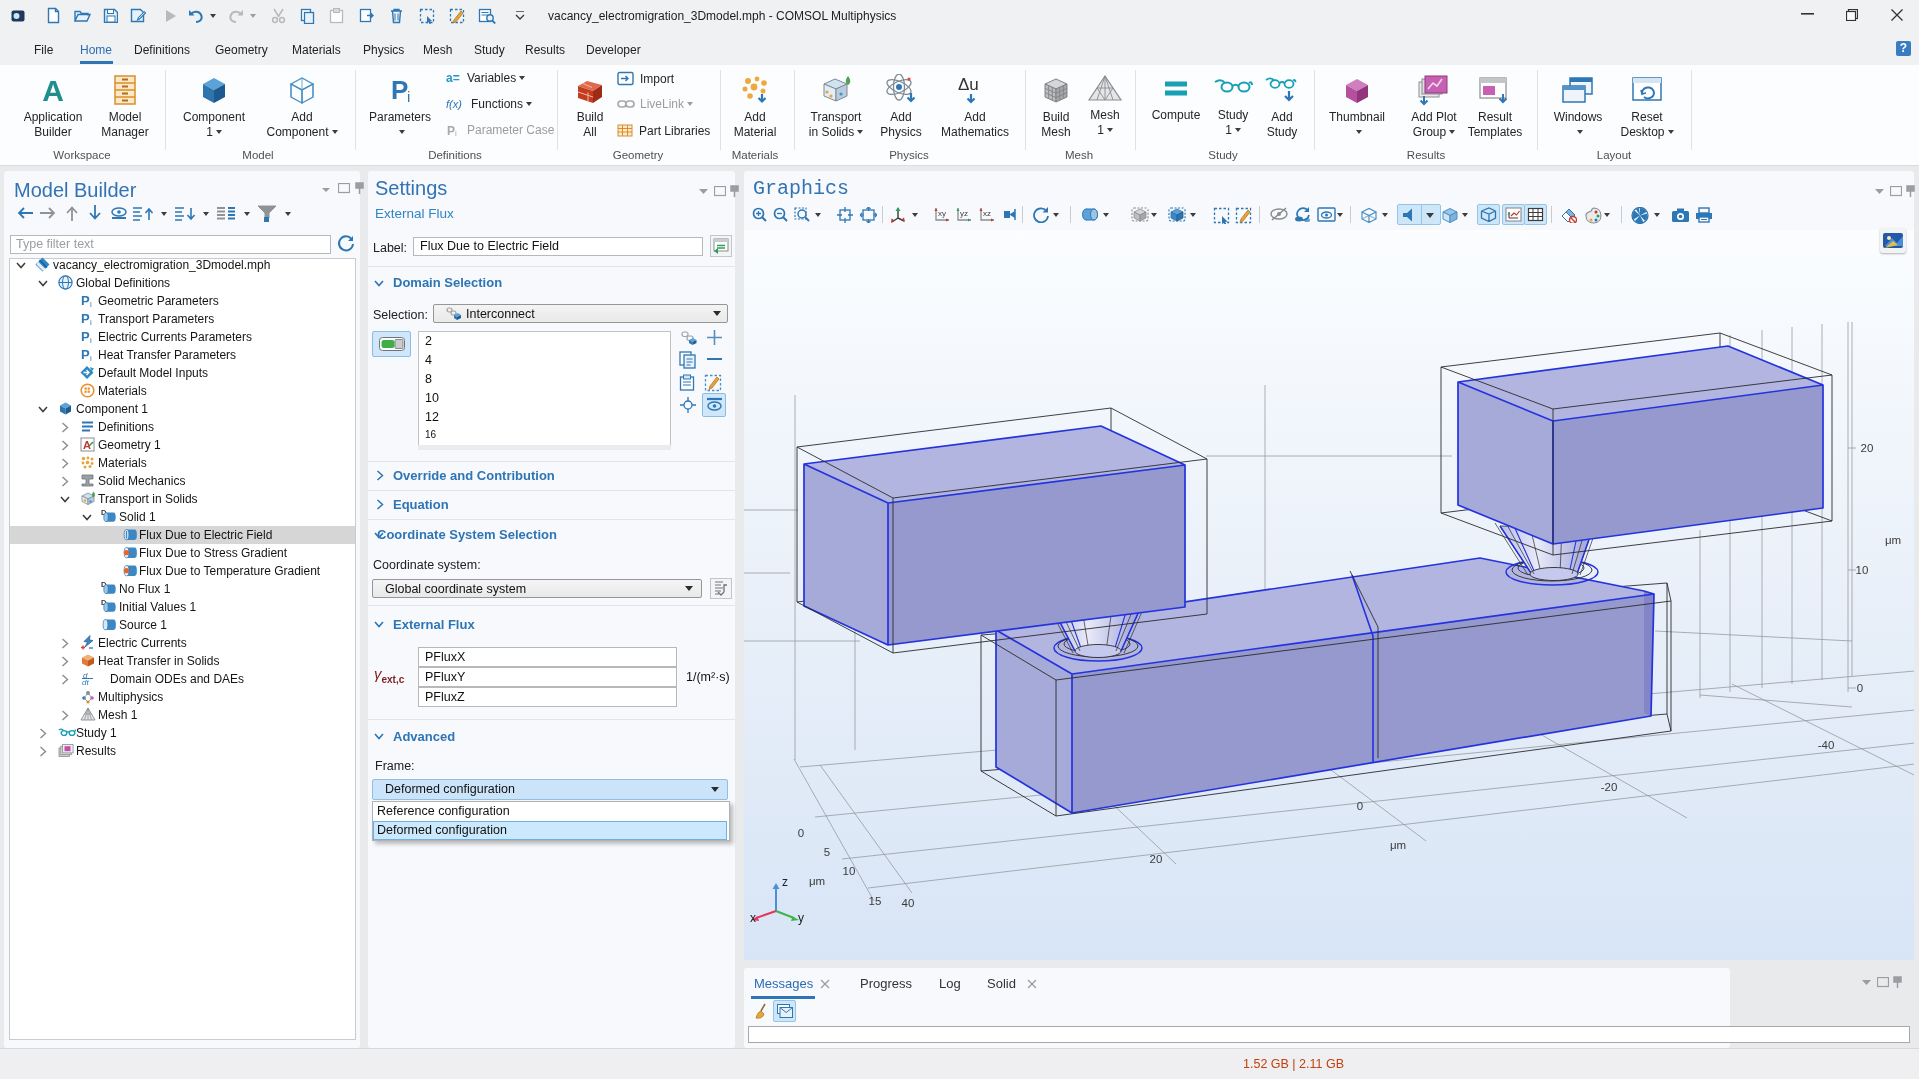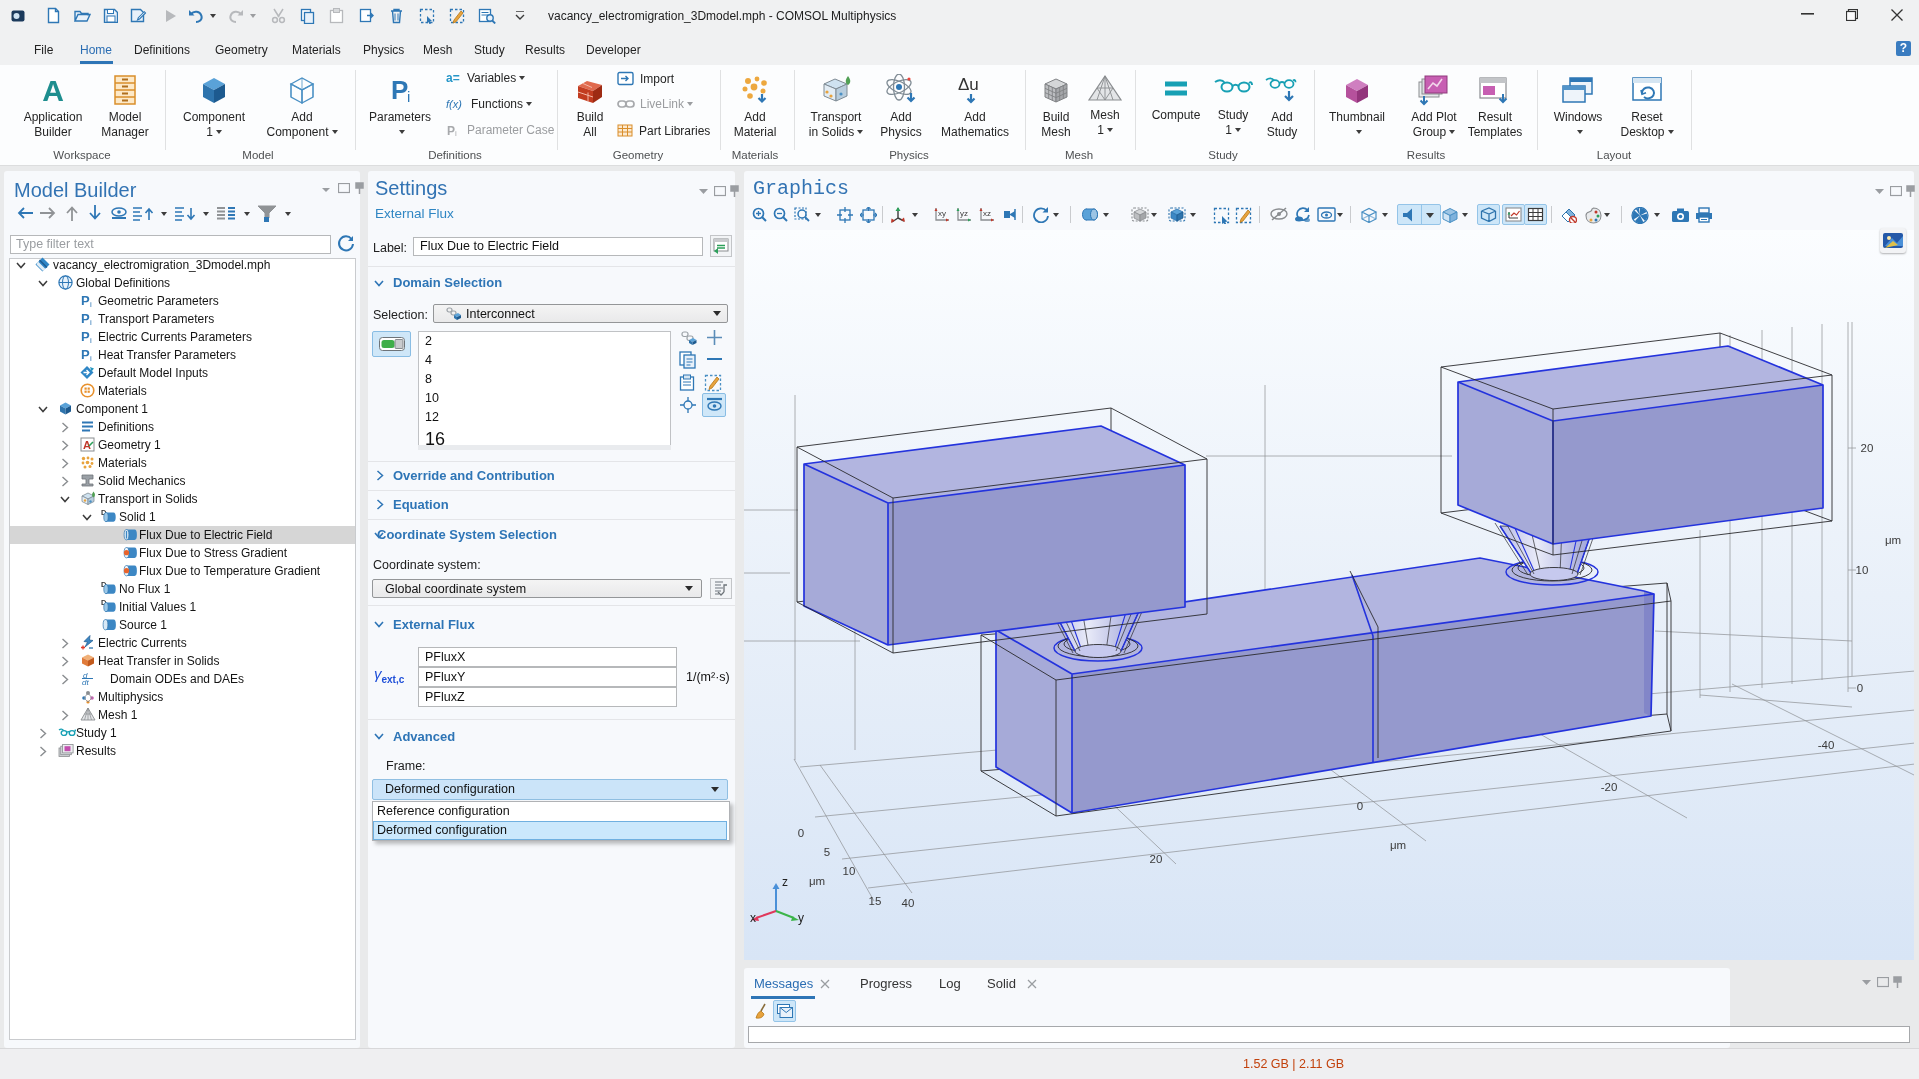--- a/index.html
+++ b/index.html
@@ -628,21 +628,21 @@
       <rect x="2.5" y="3" width="13" height="8" rx="2.5" fill="#3fae49"></rect>
       <rect x="16" y="2.5" width="8" height="9" rx="1" fill="#c9cbce" stroke="#6e7479" stroke-width="0.8"></rect>
     </svg>
 <div class="input" style="left:50px;top:160px;width:253px;height:119px;border-color:#c0c2c5;"></div>
 <div class="abs" style="left:50px;top:274px;width:253px;height:5px;background:#e9ebee;"></div>
 <div class="abs" style="left:57px;top:163px;font-size:12.5px;color:#111;">2</div>
 <div class="abs" style="left:57px;top:182px;font-size:12.5px;color:#111;">4</div>
 <div class="abs" style="left:57px;top:201px;font-size:12.5px;color:#111;">8</div>
 <div class="abs" style="left:57px;top:220px;font-size:12.5px;color:#111;">10</div>
 <div class="abs" style="left:57px;top:239px;font-size:12.5px;color:#111;">12</div>
-<div class="abs" style="left:57px;top:258px;font-size:18px;color:#111;">16</div>
+<div class="abs" style="left:57px;top:258px;font-size:10px;color:#111;">16</div>
 <svg class="abs" style="left:313px;top:160px" width="17" height="15" viewBox="0 0 17 15">
       <g fill="none" stroke="#9aa0a6" stroke-width="1.2">
         <rect x="1" y="1" width="6" height="4.5" rx="2"></rect>
         <rect x="6" y="5" width="6" height="4.5" rx="2"></rect>
       </g>
       <path d="M8 9 L12 7 L15.5 9 L11.5 11z" fill="#5aa2d8"></path>
       <path d="M8 9 L11.5 11 V14 L8 12z" fill="#2e74ad"></path>
       <path d="M15.5 9 L11.5 11 V14 L15.5 12z" fill="#1d5a8f"></path>
     </svg>
 <svg class="abs" style="left:338px;top:158px" width="17" height="17" viewBox="0 0 17 17">
@@ -697,31 +697,31 @@
 <svg class="abs" style="left:342px;top:407px" width="22" height="21" viewBox="0 0 22 21">
       <rect x="0.5" y="0.5" width="21" height="20" fill="#f2f4f6" stroke="#c3c5c8"></rect>
       <path d="M5 4 h8 M5 7 h6 M5 10 h8 M5 13 h6 M5 16 h4" stroke="#9aa0a6" stroke-width="1.3"></path>
       <path d="M14 14 v-7 h3 m-9 7 l3 3 3-3" fill="none" stroke="#6e7479" stroke-width="1.3"></path>
     </svg>
 <div class="sep" style="left:0px;top:434px;width:367px;"></div>
 <svg class="abs" style="left:6px;top:449px" width="10" height="9" viewBox="0 0 10 9">
       <path d="M1 2 L5 6.5 L9 2" fill="none" stroke="#2e75b6" stroke-width="1.6"></path>
     </svg>
 <div class="secthdr" style="left:25px;top:446px;">External Flux</div>
-<div class="abs" style="left:6px;top:494px;font-size:15px;font-style:italic;color:#1d4ed8;">γ<span style="font-size:10px;font-style:normal;font-weight:bold;vertical-align:-4px;">ext,c</span></div>
+<div class="abs" style="left:6px;top:494px;font-size:15px;font-style:italic;color:#7f1d1d;">γ<span style="font-size:10px;font-style:normal;font-weight:bold;vertical-align:-4px;">ext,c</span></div>
 <div class="input" style="left:50px;top:476px;width:259px;height:20px;line-height:18px;padding-left:6px;">PFluxX</div>
 <div class="input" style="left:50px;top:496px;width:259px;height:20px;line-height:18px;padding-left:6px;">PFluxY</div>
 <div class="input" style="left:50px;top:516px;width:259px;height:20px;line-height:18px;padding-left:6px;">PFluxZ</div>
 <div class="abs" style="left:318px;top:499px;font-size:12.5px;color:#111;">1/(m²·s)</div>
 <div class="sep" style="left:0px;top:548px;width:367px;"></div>
 <svg class="abs" style="left:6px;top:561px" width="10" height="9" viewBox="0 0 10 9">
       <path d="M1 2 L5 6.5 L9 2" fill="none" stroke="#2e75b6" stroke-width="1.6"></path>
     </svg>
 <div class="secthdr" style="left:25px;top:558px;">Advanced</div>
-<div class="seclbl" style="left:18px;top:588px;">Frame:</div>
+<div class="seclbl" style="left:7px;top:588px;">Frame:</div>
 <div class="abs" style="left:4px;top:608px;width:356px;height:21px;background:#cbe4f9;border:1px solid #90bfe2;border-radius:2px;"></div>
 <div class="abs" style="left:17px;top:611px;font-size:12.5px;color:#111;">Deformed configuration</div>
 <div class="ddarrow" style="left:343px;top:616px;"></div>
 <div class="abs" style="left:4px;top:630px;width:358px;height:40px;background:#fff;border:1px solid #b0b2b5;box-shadow:3px 3px 4px rgba(0,0,0,0.25);"></div>
 <div class="abs" style="left:9px;top:633px;font-size:12.5px;color:#111;">Reference configuration</div>
 <div class="abs" style="left:5px;top:650px;width:354px;height:19px;background:#cbe8fc;border:1px solid #70b0e0;"></div>
 <div class="abs" style="left:9px;top:652px;font-size:12.5px;color:#111;">Deformed configuration</div>
 </div>
 <div class="panel" style="left:744px;top:171px;width:1170px;height:789px;">
 <div class="ptitle" style="left:9px;top:6px;font-family:Liberation Mono, monospace;">Graphics</div>

